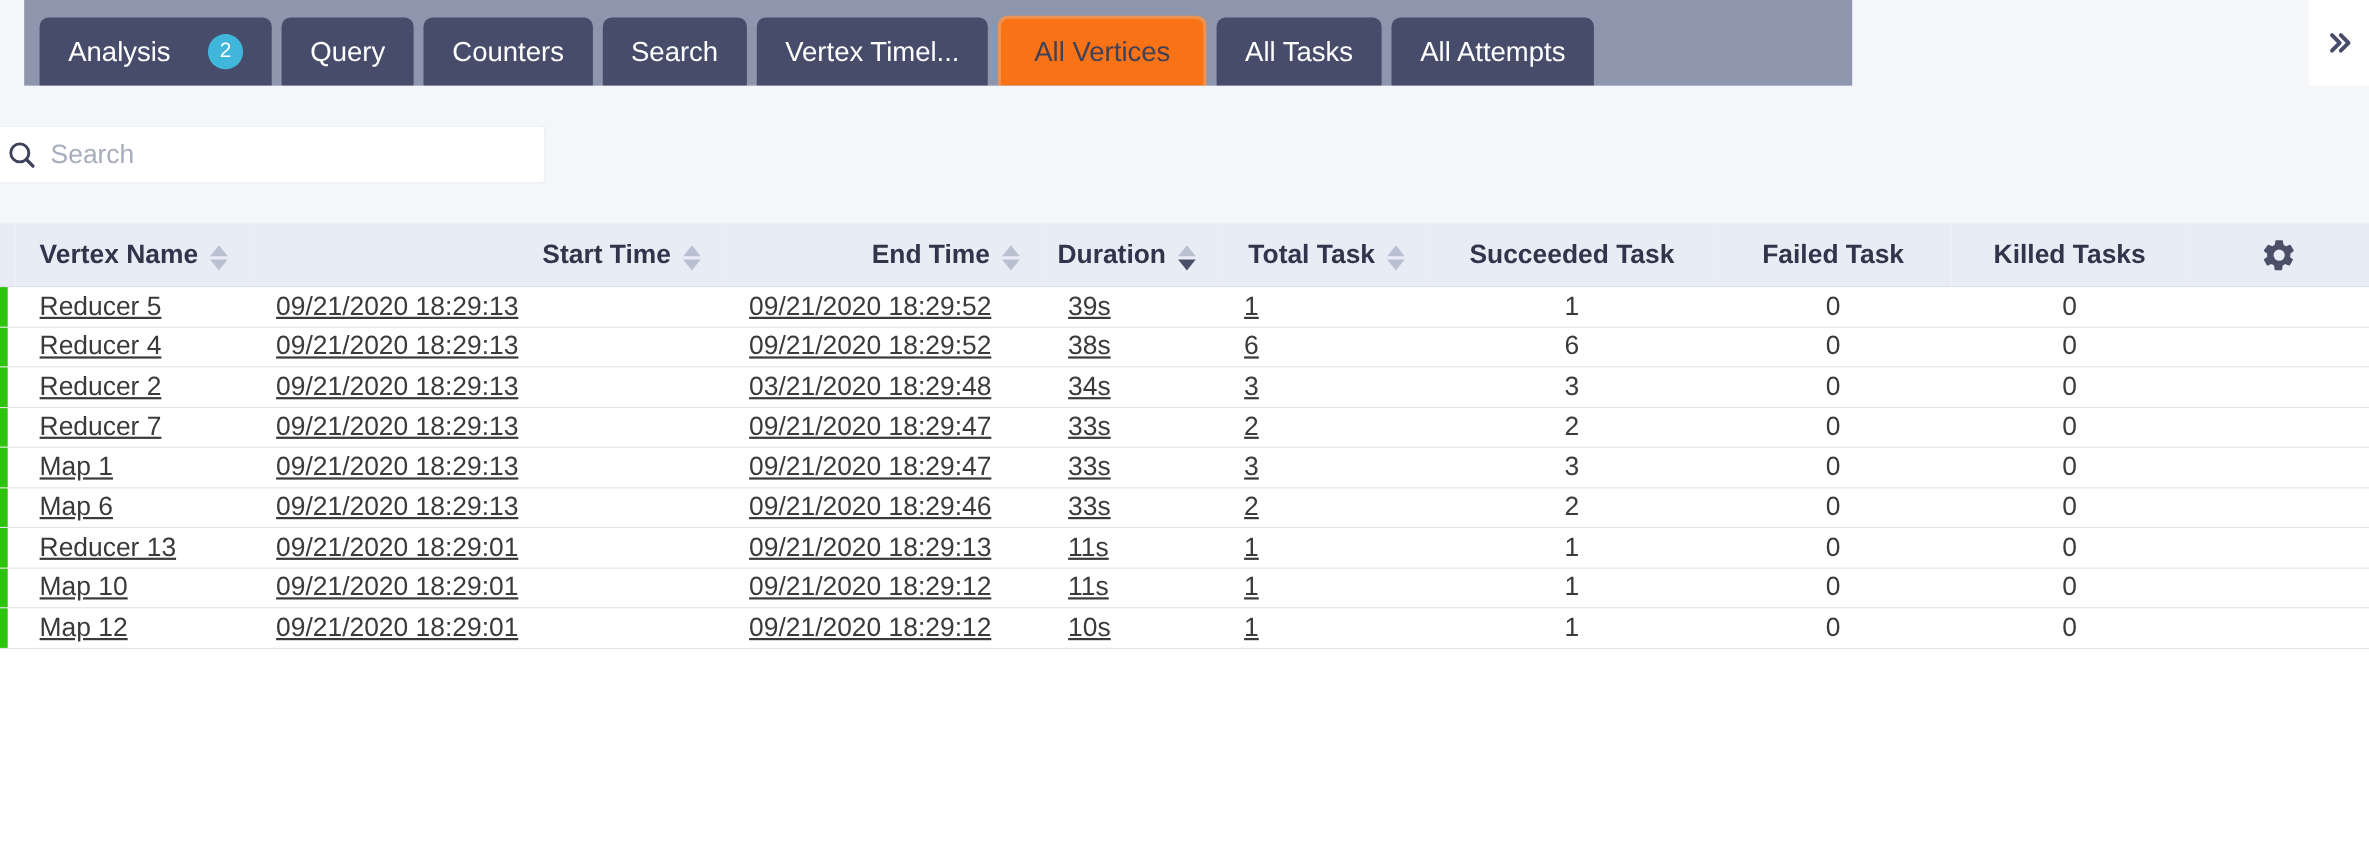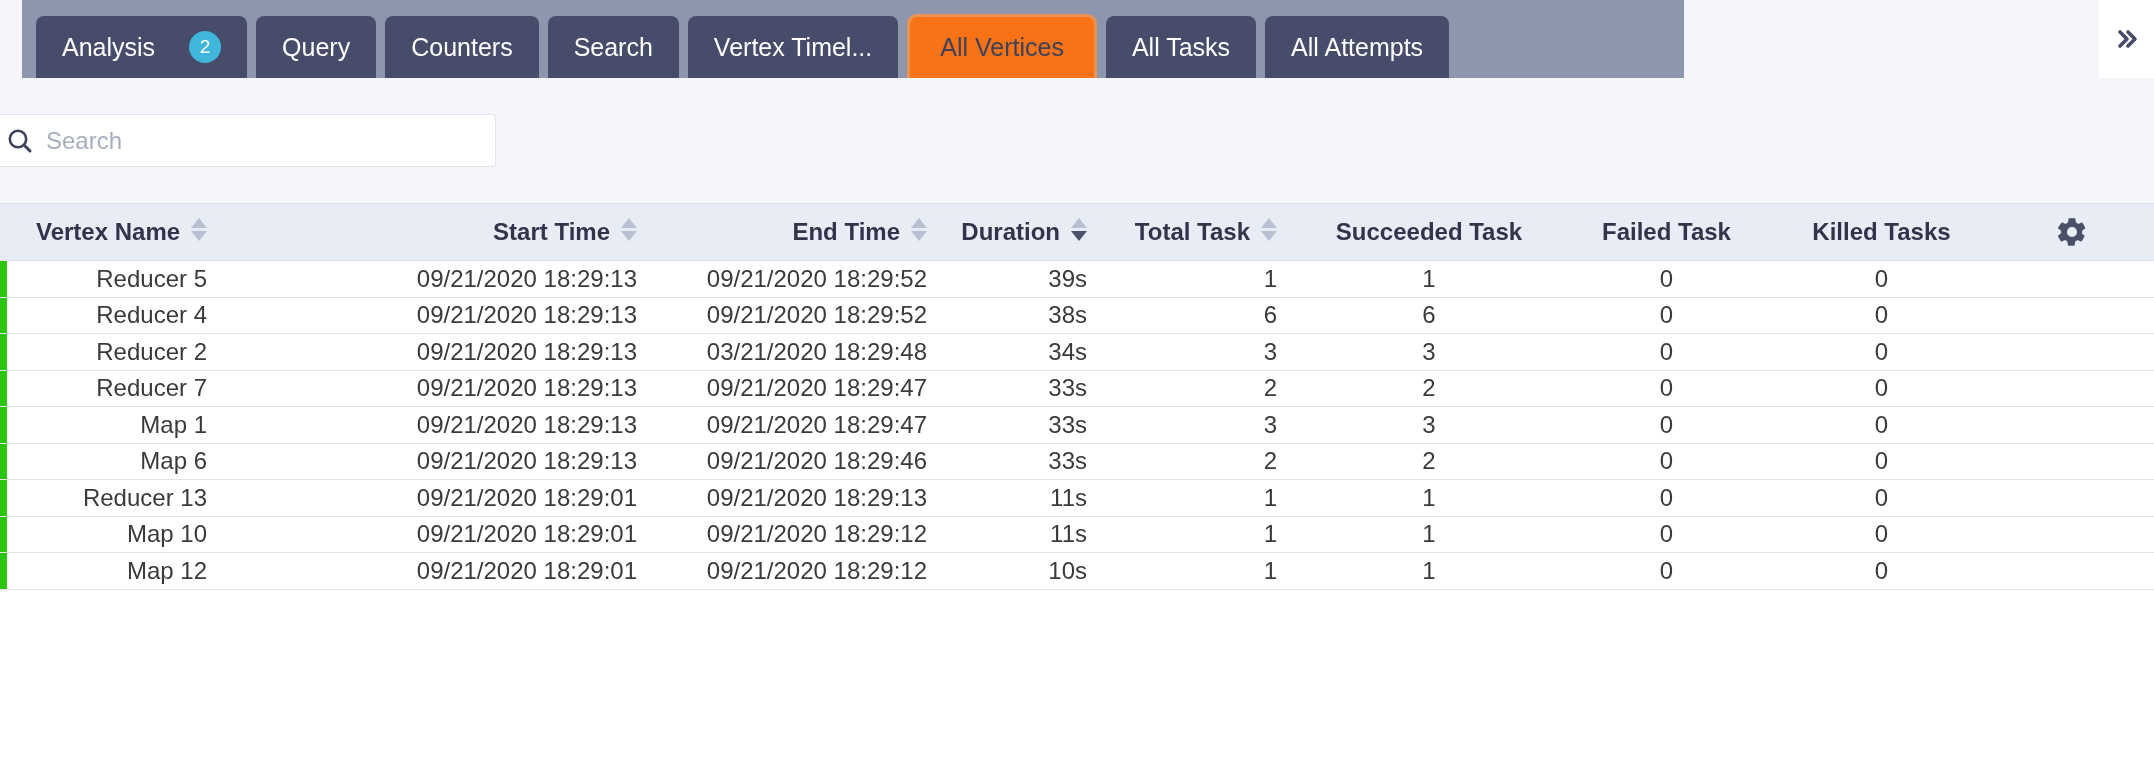--- a/index.html
+++ b/index.html
@@ -113,21 +113,21 @@
     height: 57px;
     background: #e8ecf5;
     color: #31344a;
     font-size: 24px;
     font-weight: bold;
     padding: 0 22px;
     white-space: nowrap;
     border-top: 1px solid #dde2ed;
     border-bottom: 1px solid #dde2ed;
   }
-  .th-inner { display: flex; align-items: flex-start; justify-content: flex-end; gap: 11px; }
+  .th-inner { display: flex; align-items: flex-end; justify-content: flex-end; gap: 11px; }
   .th-inner.left { justify-content: flex-start; }
   .th-inner.center { justify-content: center; }
 
   .sort-ico { flex: none; display: inline-flex; flex-direction: column; gap: 3px; }
   .sort-ico i {
     display: block; width: 0; height: 0;
     border-left: 8px solid transparent;
     border-right: 8px solid transparent;
   }
   .sort-ico i.up   { border-bottom: 10px solid #b9c0d2; }
@@ -138,21 +138,21 @@
   .gear-wrap { display: flex; align-items: center; justify-content: center; cursor: pointer; }
 
   tbody td {
     height: 36.5px;
     font-size: 24px;
     color: #3a3a3a;
     padding: 0 22px;
     border-bottom: 1px solid #e3e3e3;
     white-space: nowrap;
   }
-  td.r { text-align: right; }
+  td.r { text-align: left; text-decoration: underline; }
   td.c { text-align: center; }
 
   td.status-cell {
     padding: 0; width: 14px;
     border-bottom: 1px solid #e3e3e3;
     position: relative;
   }
   .status-bar {
     position: absolute; left: 0; top: 0; bottom: 0;
     width: 7px;

